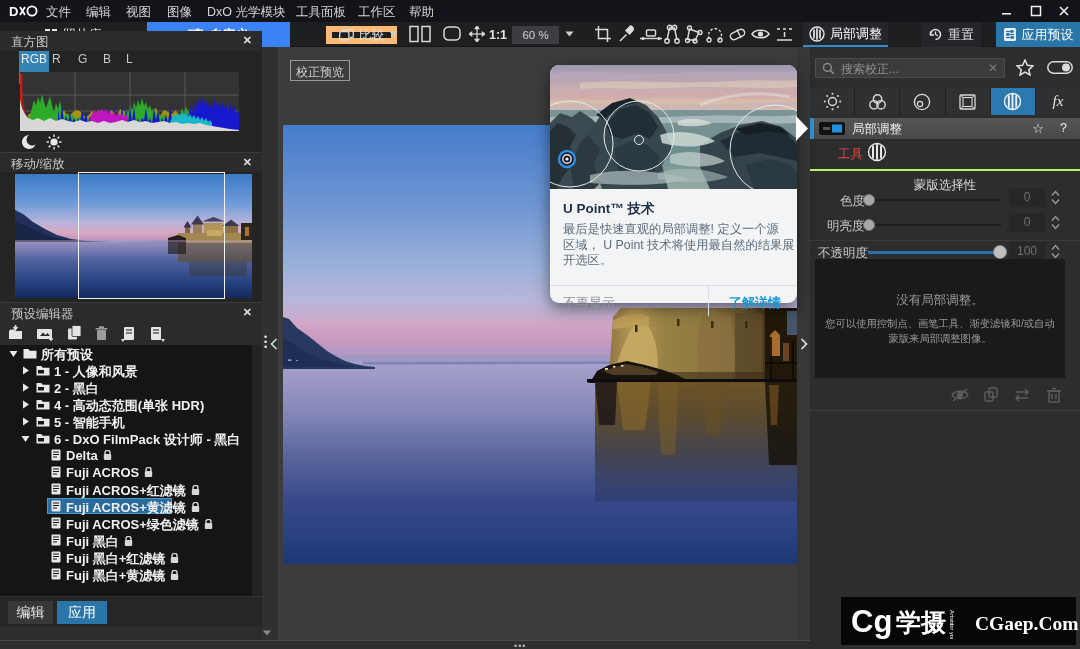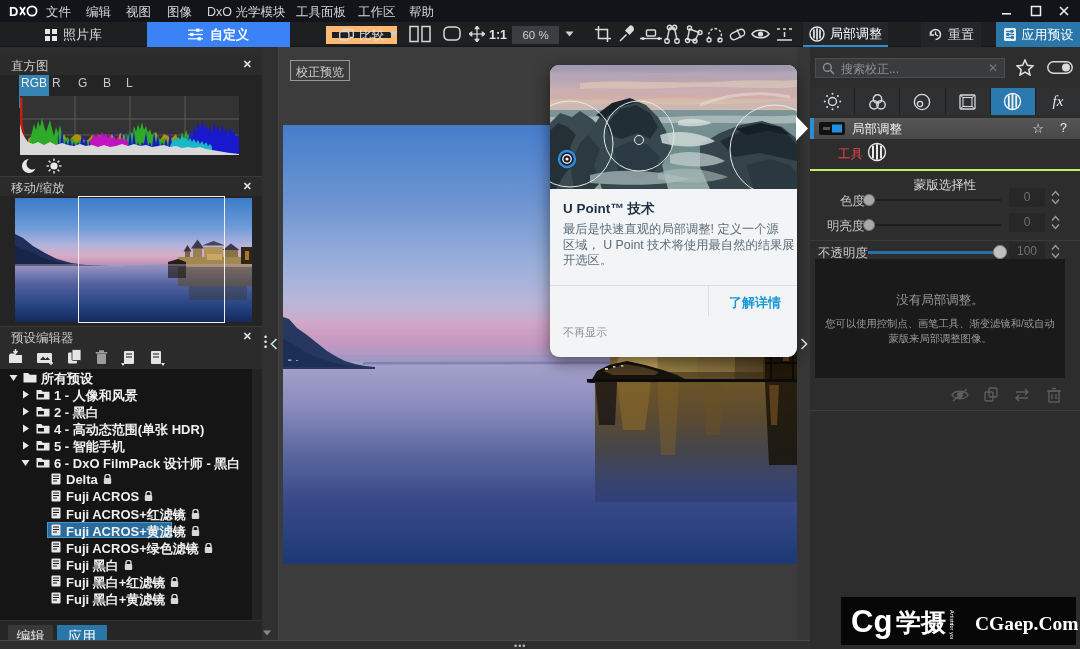--- a/index.html
+++ b/index.html
@@ -13,21 +13,21 @@
   background:#131419; }
 .menu { position:absolute; top:4px; font-size:12.5px; color:#d6d6d6; }
 
 
 #toolbar { position:absolute; left:0; top:22px; width:1080px; height:25px;
   background:#1e1f21; border-bottom:1px solid #161616; }
 .tbitem { position:absolute; top:0; height:25px; display:flex; align-items:center;
   font-size:13px; color:#e0e0e0; }
 
 
-#left { position:absolute; left:0; top:55px; width:262px; height:595px;
+#left { position:absolute; left:0; top:31px; width:262px; height:595px;
   background:#242424; }
 .pheader { position:absolute; left:0; width:262px; height:20px; background:#2b2b2b;
   color:#c9c9c9; font-size:12.5px; padding:3px 8px 0 11px; }
 .pheader .x { position:absolute; right:10px; top:3px; color:#e0e0e0; font-size:11px;
   font-weight:bold; }
 .trow { position:relative; height:17px; }
 .trow span { position:absolute; top:1px; white-space:nowrap; }
 .trow svg.tri { position:absolute; top:4px; }
 .trow svg.fold { position:absolute; top:3px; }
 .trow svg.doc { position:absolute; top:2px; }
@@ -41,21 +41,21 @@
   background:#373737; }
 #corrbtn { position:absolute; left:290px; top:60px; width:60px; height:21px;
   border:1px solid #999; color:#cfcfcf; font-size:12px; text-align:center;
   padding-top:3px; background:#3c3c3c; }
 
 
 #right { position:absolute; left:810px; top:47px; width:270px; height:602px;
   background:#2d2d2d; font-size:12.5px; color:#ccc; }
 
 
-#popup { position:absolute; left:550px; top:65px; width:247px; height:292px;
+#popup { position:absolute; left:550px; top:65px; width:247px; height:238px;
   background:#f2f4f5; border-radius:9px; box-shadow:0 5px 16px rgba(0,0,0,.5); }
 </style>
 </head>
 <body>
 <div id="app">
 
 <div id="titlebar">
   <svg class="abs" style="left:9px;top:5px" width="30" height="12" viewBox="0 0 30 12">
     <text x="0" y="10.5" font-size="13" font-weight="bold" fill="#fff" font-family="Liberation Sans">D</text>
     <path d="M11 2 L16 10 M16 2 L11 10" stroke="#fff" stroke-width="1.8"></path>
@@ -869,20 +869,20 @@
 
     <circle cx="17" cy="94" r="9" fill="#1a1a2a"></circle>
     <circle cx="17" cy="94" r="8" fill="none" stroke="#2e8fe0" stroke-width="2.4"></circle>
     <circle cx="17" cy="94" r="4.2" fill="none" stroke="#e8e8e8" stroke-width="1.4"></circle>
     <circle cx="17" cy="94" r="1.6" fill="#fff"></circle>
   </svg>
   <div class="abs" style="left:13px;top:135px;color:#1d3044;font-weight:bold;font-size:13.5px;">U Point™ 技术</div>
   <div class="abs" style="left:13px;top:157px;width:230px;color:#5d6d7a;font-size:12.3px;line-height:15.5px;white-space:nowrap;">最后是快速直观的局部调整! 定义一个源<br>区域， U Point 技术将使用最自然的结果展<br>开选区。</div>
   <div class="abs" style="left:0;top:220px;width:247px;height:1px;background:#dadfe2;"></div>
   <div class="abs" style="left:158px;top:220px;width:1px;height:31px;background:#dadfe2;"></div>
-  <div class="abs" style="left:13px;top:229px;color:#8b9299;font-size:11px;margin-top:31px;">不再显示</div>
+  <div class="abs" style="left:13px;top:229px;color:#8b9299;font-size:13px;">不再显示</div>
   <div class="abs" style="left:179px;top:229px;color:#1799d8;font-size:13px;font-weight:bold;">了解详情</div>
 </div>
 <svg class="abs" style="left:796px;top:116px" width="13" height="25" viewBox="0 0 13 25">
   <path d="M0 0 L12 12.5 L0 25 Z" fill="#ffffff"></path>
 </svg>
 
 </div>
 
 </body></html>

